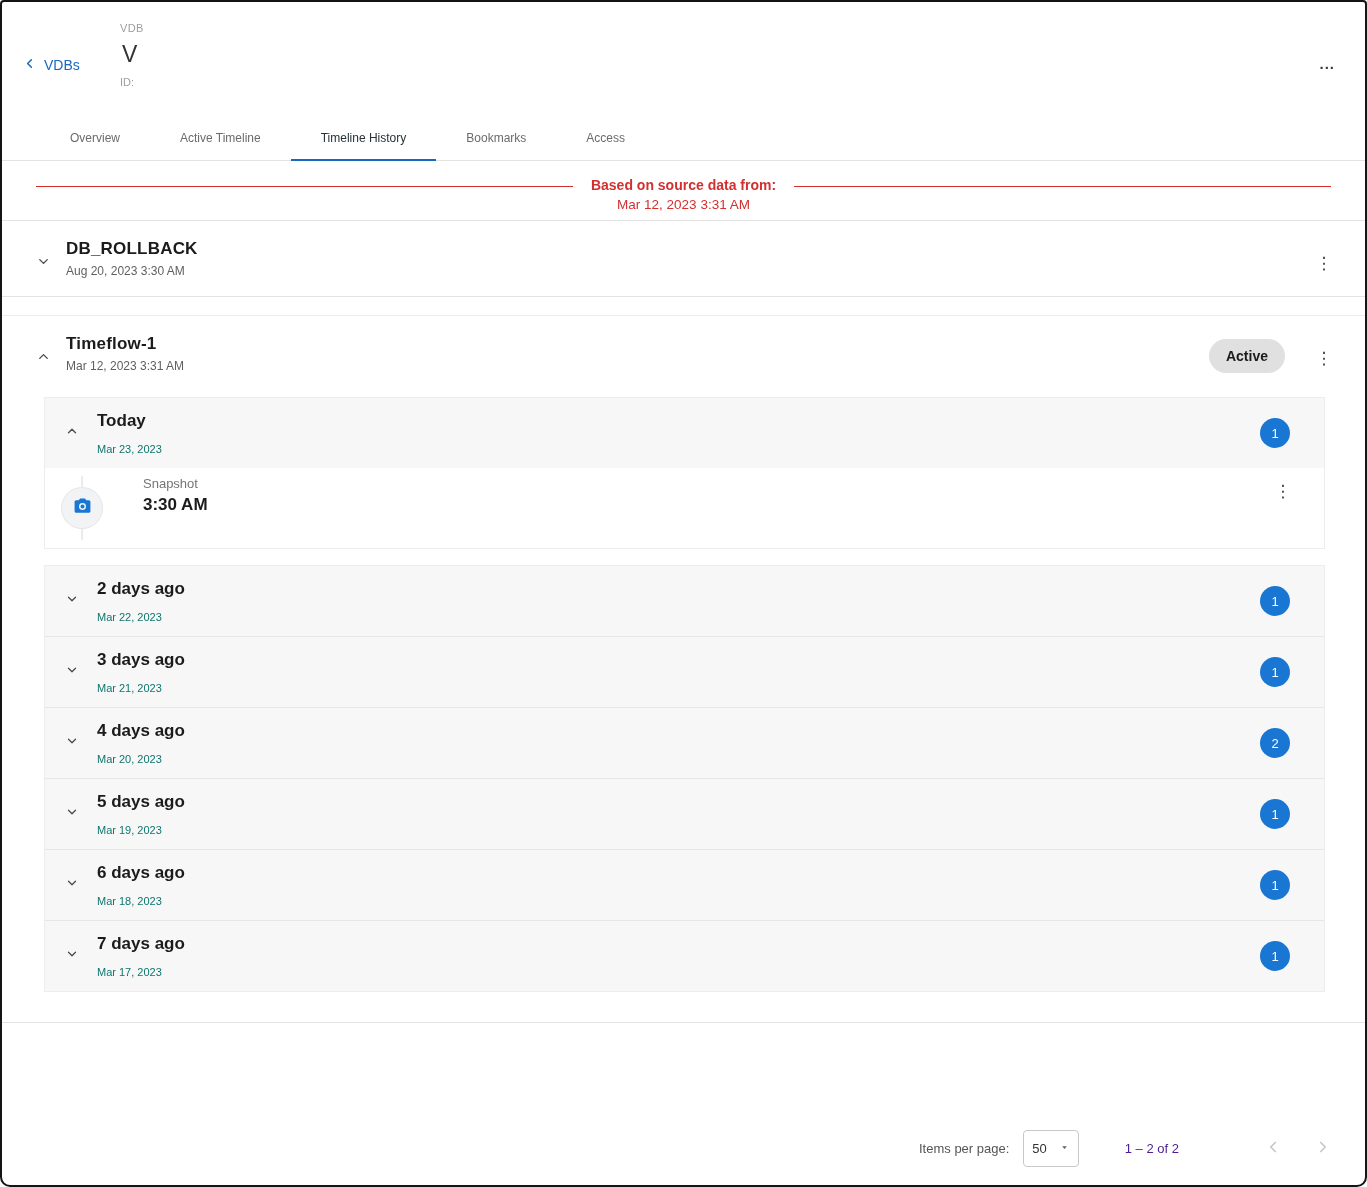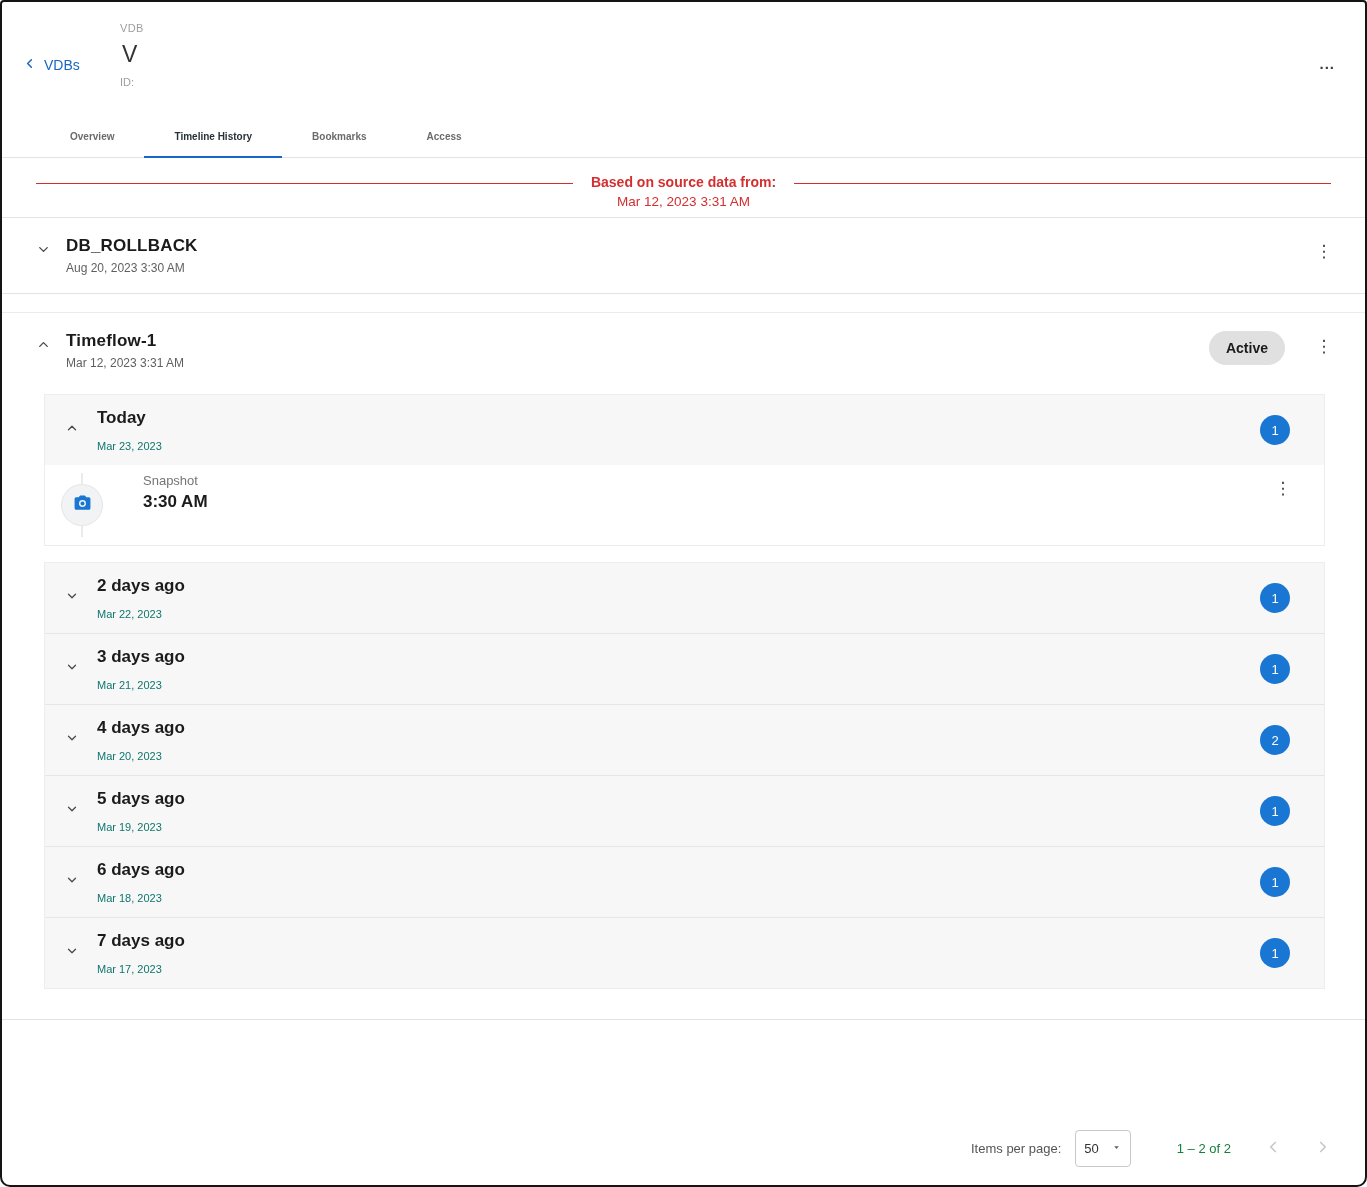--- a/index.html
+++ b/index.html
@@ -32,40 +32,40 @@
   .id-label { color: #9e9e9e; font-size: 11px; }
   .more-btn {
     position: absolute; right: 32px; top: 56px;
     color: #3c3c3c; font-size: 15px; font-weight: bold; letter-spacing: 1px;
     cursor: pointer; line-height: 1;
   }
 
   
   .tabs { display: flex; border-bottom: 1px solid #e3e3e3; padding-left: 40px; margin-top: 4px; }
   .tab {
-    padding: 15px 30px; font-size: 10px; color: #6b6b6b;
-    cursor: pointer; position: relative; white-space: nowrap; font-weight: bold;
+    padding: 15px 30px; font-size: 12px; color: #6b6b6b;
+    cursor: pointer; position: relative; white-space: nowrap;
   }
   .tab.active { color: #263238; }
   .tab.active::after {
     content: ""; position: absolute; left: 0; right: 0; bottom: -1px;
     height: 2px; background: #1867c0;
   }
 
   
   .banner { display: flex; align-items: flex-start; padding: 16px 36px 8px 36px; border-bottom: 1px solid #e3e3e3; }
   .banner .rule { flex: 1; height: 1px; background: #d32f2f; margin-top: 9px; }
   .banner-text { padding: 0 18px; text-align: center; color: #d32f2f; }
   .banner-title { font-weight: bold; font-size: 14px; }
   .banner-ts { font-size: 13.5px; margin-top: 4px; }
 
   
   .tf-section { border-bottom: 1px solid #e3e3e3; }
   .tf-section.second { margin-top: 18px; border-top: 1px solid #ececec; }
-  .tf-header { display: flex; align-items: flex-start; padding: 18px 28px 18px 28px; }
+  .tf-header { display: flex; align-items: flex-end; padding: 18px 28px 18px 28px; }
   .chev-btn {
     width: 30px; height: 30px; flex: 0 0 auto;
     display: flex; align-items: center; justify-content: center;
     cursor: pointer; border-radius: 50%;
   }
   .tf-info { margin-left: 8px; }
   .tf-name { font-size: 17px; font-weight: bold; color: #1b1b1b; letter-spacing: .2px; }
   .tf-date { font-size: 12px; color: #5f5f5f; margin-top: 5px; }
   .spacer { flex: 1; }
   .active-pill {
@@ -111,21 +111,21 @@
     display: flex; align-items: center; justify-content: flex-end;
     padding-right: 30px; color: #555; font-size: 13px;
   }
   .ipp-label { margin-right: 14px; }
   .page-size-select {
     display: flex; align-items: center; gap: 12px;
     border: 1px solid #c9c9c9; border-radius: 4px;
     padding: 10px 8px; margin-right: 46px; cursor: pointer; background: #fff;
     font-size: 13px; color: #333;
   }
-  .range { margin-right: 28px; color: #15803d; }
+  .range { margin-right: 80px; color: #4c1d95; }
   .pg-btn { width: 28px; height: 28px; display: flex; align-items: center; justify-content: center; }
   .pg-btn.next { margin-left: 22px; }
 </style>
 </head>
 <body>
 
 <div class="frame"></div>
 
 <div class="header">
   <div class="back-link">
@@ -139,20 +139,21 @@
   <div class="title-block">
     <div class="eyebrow">VDB</div>
     <div class="page-title">V</div>
     <div class="id-label">ID:</div>
   </div>
   <div class="more-btn">...</div>
 </div>
 
 <div class="tabs">
   <div class="tab">Overview</div>
+  <div class="tab">Active Timeline</div>
   <div class="tab active">Timeline History</div>
   <div class="tab">Bookmarks</div>
   <div class="tab">Access</div>
 </div>
 
 <div class="banner">
   <div class="rule"></div>
   <div class="banner-text">
     <div class="banner-title">Based on source data from:</div>
     <div class="banner-ts">Mar 12, 2023 3:31 AM</div>

